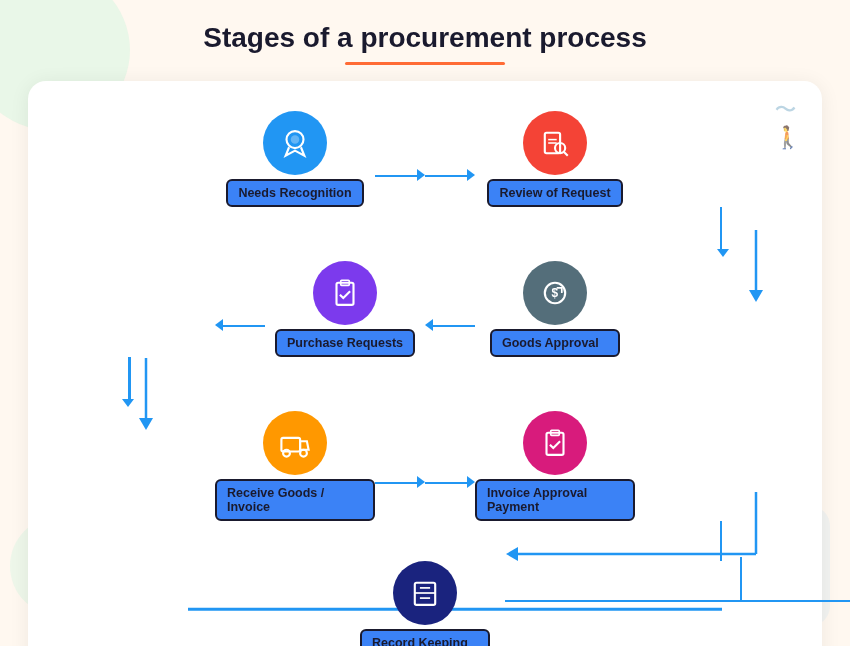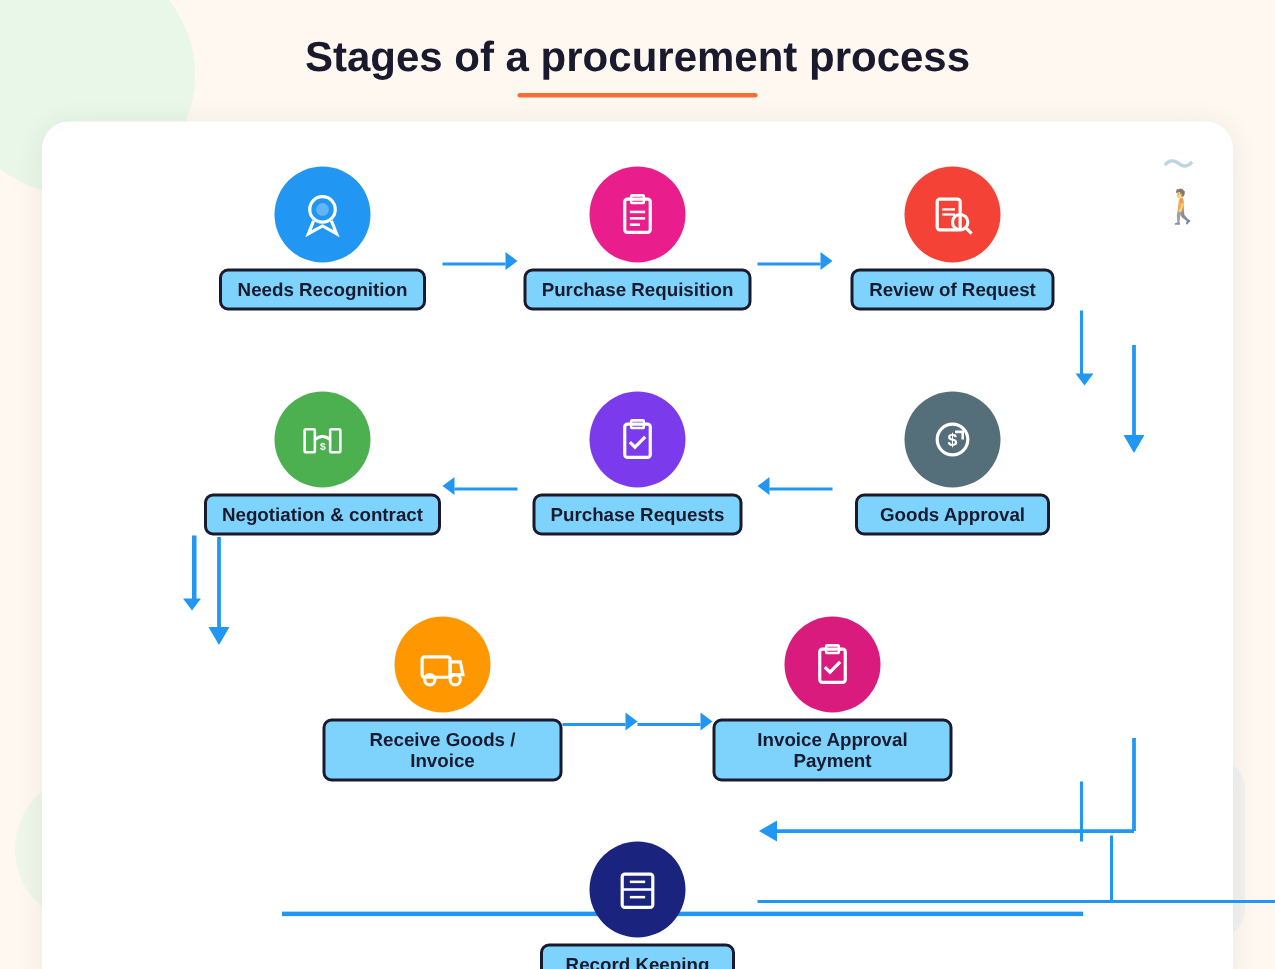--- a/index.html
+++ b/index.html
@@ -110,23 +110,23 @@
       fill: white;
     }
 
     .label-box {
       border: 2px solid #1a1a2e;
       border-radius: 6px;
       padding: 5px 10px;
       font-size: 12.5px;
       font-weight: 700;
       color: #1a1a2e;
-      text-align: center;
+      text-align: left;
       min-width: 130px;
-      background: #7dd3fc;
+      background: #3b82f6;
     }
 
     
     .row1 { margin-top: 10px; gap: 0; }
     .row2 { margin-top: 10px; gap: 0; }
     .row3 { margin-top: 10px; gap: 0; }
 
     .arrow-connector {
       display: flex;
       align-items: center;
@@ -212,33 +212,20 @@
           </svg>
       </div>
       <div class="label-box">Needs Recognition</div>
     </div>
 
     <div class="arrow-connector" style="width:50px;">
       <div class="line" style="width:42px;"></div>
       <div class="arrowhead-right"></div>
     </div>
 
-    <div class="node" style="width:160px;">
-      <div class="icon-circle bg-pink">
-
-        <svg viewBox="0 0 40 40">
-            <rect x="10" y="8" width="20" height="26" rx="2" fill="none" stroke="white" stroke-width="2.5"></rect>
-            <rect x="15" y="5" width="10" height="6" rx="1" fill="none" stroke="white" stroke-width="2"></rect>
-            <line x1="14" y1="18" x2="26" y2="18" stroke="white" stroke-width="2"></line>
-            <line x1="14" y1="23" x2="26" y2="23" stroke="white" stroke-width="2"></line>
-            <line x1="14" y1="28" x2="22" y2="28" stroke="white" stroke-width="2"></line>
-          </svg>
-      </div>
-      <div class="label-box">Purchase Requisition</div>
-    </div>
 
     <div class="arrow-connector" style="width:50px;">
       <div class="line" style="width:42px;"></div>
       <div class="arrowhead-right"></div>
     </div>
 
     <div class="node" style="width:160px;">
       <div class="icon-circle bg-red">
 
         <svg viewBox="0 0 40 40">
@@ -255,32 +242,20 @@
 
   <div style="position:relative; height:44px; margin:0;">
 
     <div style="position:absolute; right:80px; top:0; bottom:0; width:2.5px; background:#2196f3;"></div>
     <div style="position:absolute; right:73.5px; bottom:-6px; border-left:6px solid transparent; border-right:6px solid transparent; border-top:8px solid #2196f3;"></div>
 
   </div>
 
   <div class="flow-row row2">
 
-    <div class="node" style="width:160px;">
-      <div class="icon-circle bg-green">
-
-        <svg viewBox="0 0 40 40">
-            <rect x="6" y="12" width="8" height="18" rx="1" fill="none" stroke="white" stroke-width="2"></rect>
-            <rect x="26" y="12" width="8" height="18" rx="1" fill="none" stroke="white" stroke-width="2"></rect>
-            <path d="M14 20 Q20 15 26 20" fill="none" stroke="white" stroke-width="2.5"></path>
-            <text x="18" y="28" fill="white" font-size="8" font-weight="bold">$</text>
-          </svg>
-      </div>
-      <div class="label-box">Negotiation &amp; contract</div>
-    </div>
 
     <div class="arrow-connector" style="width:50px;">
       <div class="arrowhead-left"></div>
       <div class="line" style="width:42px;"></div>
     </div>
 
     <div class="node" style="width:160px;">
       <div class="icon-circle bg-purple">
 
         <svg viewBox="0 0 40 40">

